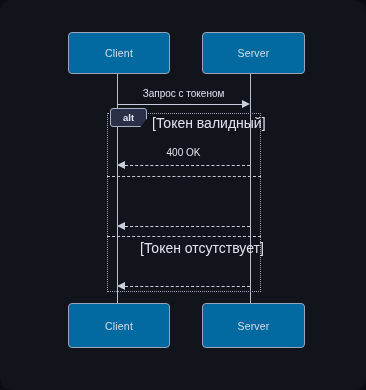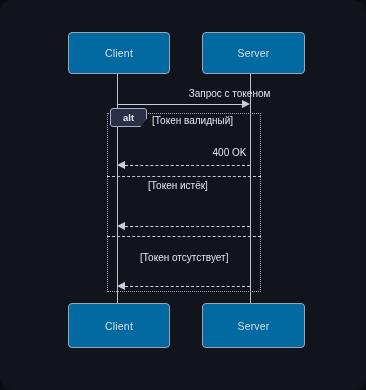--- a/index.html
+++ b/index.html
@@ -15,22 +15,22 @@
   .altbox{position:absolute;box-sizing:border-box;
           border:1.5px dotted #9aa3b8;background:transparent;}
   .alt-tab{position:absolute;background:#2b3048;border:1px solid #aab2c4;
            color:#e2e6ef;font-size:9.5px;font-weight:700;
            display:flex;align-items:center;justify-content:center;
            box-sizing:border-box;
            clip-path:polygon(0 0,100% 0,100% 55%,82% 100%,0 100%);
            border-radius:3px;}
   .divider{position:absolute;height:0;border-top:1.3px dashed #c2c8d6;}
   .msg-label{position:absolute;color:#dfe3ec;font-size:10px;
-             text-align:center;white-space:nowrap;padding-left:46px;}
-  .cond-label{position:absolute;color:#dfe3ec;font-size:10px;
+             text-align:center;white-space:nowrap;}
+  .cond-label{position:absolute;color:#dfe3ec;font-size:14px;
               white-space:nowrap;}
   .arrow-line{position:absolute;height:0;}
   .arrow-solid{border-top:1.4px solid #c8cedb;}
   .arrow-dashed{border-top:1.3px dashed #c8cedb;}
   .head{position:absolute;width:0;height:0;}
   .head-right{border-top:4.5px solid transparent;
               border-bottom:4.5px solid transparent;
               border-left:8px solid #c8cedb;}
   .head-left{border-top:4.5px solid transparent;
              border-bottom:4.5px solid transparent;
@@ -61,27 +61,26 @@
     <span>alt</span>
   </div>
 
   <div class="cond-label" style="left:152px;top:115px;">[Токен валидный]</div>
   <div class="msg-label" style="left:117px;top:147px;width:133px;">400 OK</div>
   <div class="arrow-line arrow-dashed" style="left:125px;top:165px;width:125px;"></div>
   <div class="head head-left" style="left:117px;top:161px;"></div>
 
   <div class="divider" style="left:107px;top:176px;width:154px;"></div>
 
-  <div class="cond-label" style="left:148px;top:180px;">[Токен истёк]</div>
   <div class="arrow-line arrow-dashed" style="left:125px;top:226px;width:125px;"></div>
   <div class="head head-left" style="left:117px;top:222px;"></div>
 
   <div class="divider" style="left:107px;top:236px;width:154px;"></div>
 
-  <div class="cond-label" style="left:140px;top:252px;">[Токен отсутствует]</div>
+  <div class="cond-label" style="left:140px;top:240px;">[Токен отсутствует]</div>
   <div class="arrow-line arrow-dashed" style="left:125px;top:286px;width:125px;"></div>
   <div class="head head-left" style="left:117px;top:282px;"></div>
 
   <div class="actor-box" style="left:68px;top:303px;width:102px;height:45px;">
     <span>Client</span>
   </div>
   <div class="actor-box" style="left:202px;top:303px;width:103px;height:45px;">
     <span>Server</span>
   </div>
 

